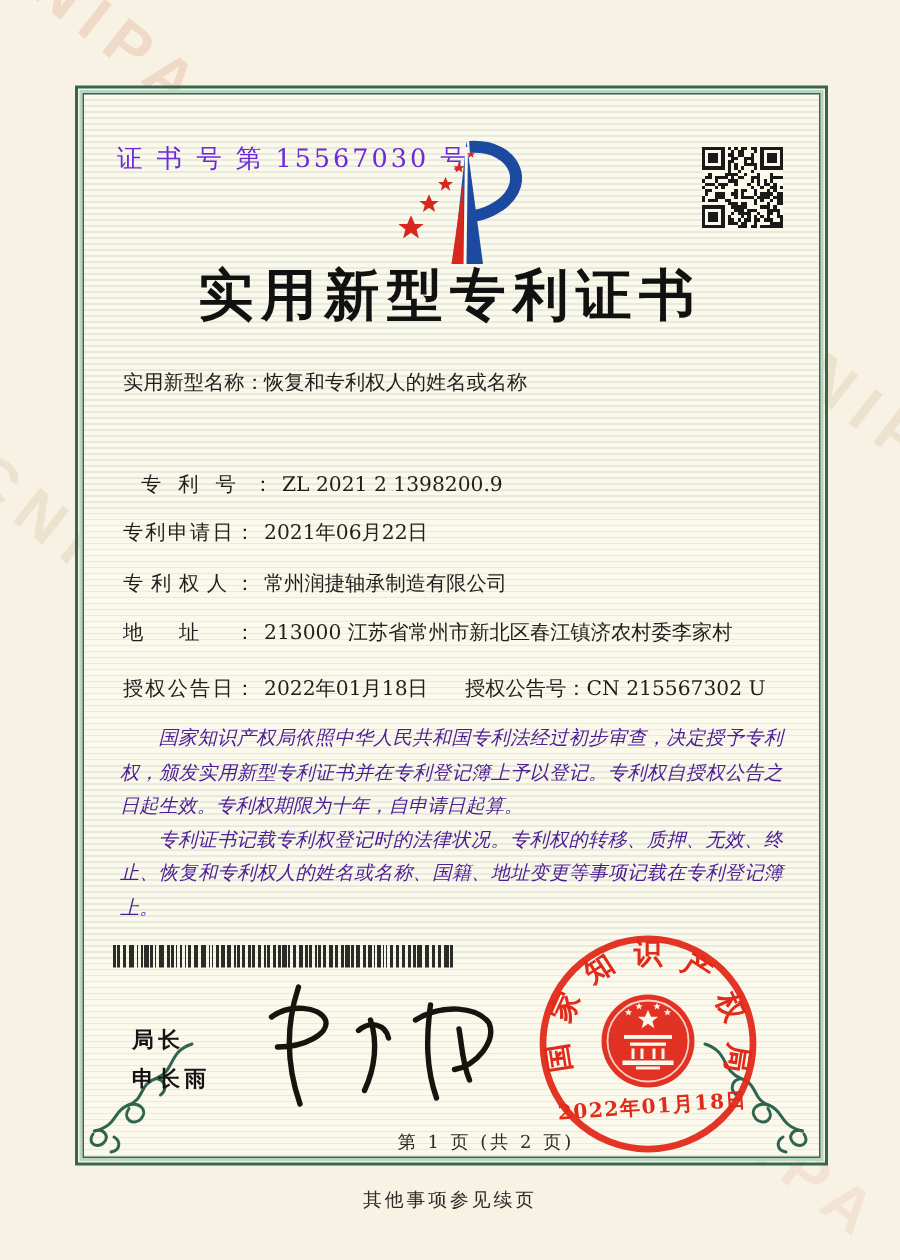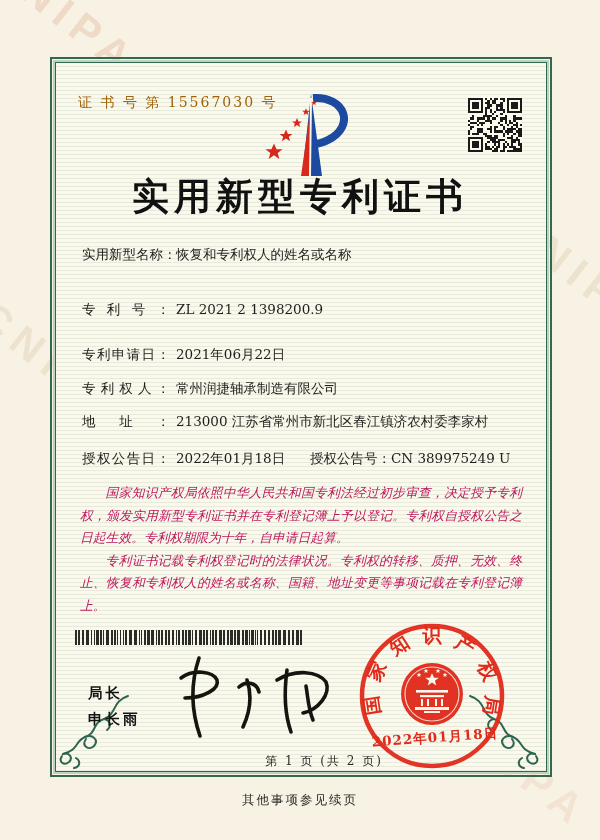--- a/index.html
+++ b/index.html
@@ -12,28 +12,28 @@
   .wm.faint{opacity:.5;}
   
   .frame{position:absolute;left:50px;top:57px;width:498px;height:716px;border:2px solid #33684f;z-index:1;}
   .frame-mid{position:absolute;inset:1px;border:2px solid #bcd3c2;}
   .frame-in{position:absolute;inset:0px;border:1px solid #33684f;
             background:#fbf8ec;
             background-image:repeating-linear-gradient(0deg, rgba(125,160,135,.16) 0 1px, rgba(0,0,0,0) 1px 4px);}
   .corner{position:absolute;z-index:2;}
   
   .abs{position:absolute;z-index:3;}
-  .certno{left:78px;top:94px;font-size:14px;letter-spacing:2px;color:#a16207;}
+  .certno{left:78px;top:94px;font-size:17px;letter-spacing:2px;color:#6d28d9;}
   .title{left:0;right:0;top:172px;text-align:center;font-size:37px;font-weight:bold;letter-spacing:5px;color:#111;}
   .frow{left:82px;right:60px;font-size:13.5px;color:#1f1e1c;white-space:nowrap;}
   .lbl{display:inline-block;width:88px;text-align:justify;text-align-last:justify;}
   .val{margin-left:6px;}
   .frow .col2{position:absolute;left:228px;top:0;}
   .body-text{left:80px;width:442px;top:482px;font-size:12.8px;line-height:22.5px;
-             font-style:italic;text-align:justify;color:#be185d;}
+             font-style:italic;text-align:justify;color:#4c1d95;}
   .body-text p{margin:0;text-indent:2em;}
   .signoff{font-family:"Liberation Sans",sans-serif;font-size:14.5px;letter-spacing:3px;color:#141414;font-weight:bold;text-align:right;}
   .seal-date{left:360px;top:729px;width:150px;text-align:center;color:#e02a1a;font-size:13.5px;
              font-weight:bold;letter-spacing:1px;transform:rotate(-4deg);z-index:5;}
   .footer-page{left:0;right:0;top:753px;text-align:center;font-size:12px;letter-spacing:2px;color:#2a2a28;padding-left:48px;}
   .cont-note{left:0;right:0;top:792px;text-align:center;font-size:12.5px;letter-spacing:2px;color:#2a2a28;}
   svg{display:block;}
 </style>
 </head>
 <body>
@@ -322,36 +322,36 @@
         <rect x="23" y="24" width="1" height="1"></rect>
         <rect x="24" y="24" width="1" height="1"></rect>
       </g>
   </svg>
 
   <div class="abs title">实用新型专利证书</div>
 
   <div class="abs frow" style="top:246px;">
     <span class="lbl">实用新型名称：</span><span class="val">恢复和专利权人的姓名或名称</span>
   </div>
-  <div class="abs frow" style="top:301px;">
+  <div class="abs frow" style="top:314px;margin-left:12px;">
     <span class="lbl">专利号：</span><span class="val">ZL 2021 2 1398200.9</span>
   </div>
   <div class="abs frow" style="top:346px;">
     <span class="lbl">专利申请日：</span><span class="val">2021年06月22日</span>
   </div>
   <div class="abs frow" style="top:380px;">
     <span class="lbl">专利权人：</span><span class="val">常州润捷轴承制造有限公司</span>
   </div>
   <div class="abs frow" style="top:413px;">
     <span class="lbl">地址：</span><span class="val">213000 江苏省常州市新北区春江镇济农村委李家村</span>
   </div>
   <div class="abs frow" style="top:450px;">
     <span class="lbl">授权公告日：</span><span class="val">2022年01月18日</span>
     <span class="col2">
-      <span>授权公告号：</span><span>CN 389975249 U</span>
+      <span>授权公告号：</span><span>CN 215567302 U</span>
     </span>
   </div>
 
   <div class="abs body-text">
     <p>国家知识产权局依照中华人民共和国专利法经过初步审查，决定授予专利权，颁发实用新型专利证书并在专利登记簿上予以登记。专利权自授权公告之日起生效。专利权期限为十年，自申请日起算。</p>
     <p>专利证书记载专利权登记时的法律状况。专利权的转移、质押、无效、终止、恢复和专利权人的姓名或名称、国籍、地址变更等事项记载在专利登记簿上。</p>
   </div>
 
   <svg class="abs" style="left:75px;top:630px;" width="232" height="15" viewBox="0 0 232 15" shape-rendering="crispEdges">
     <g id="barcode-bars">

